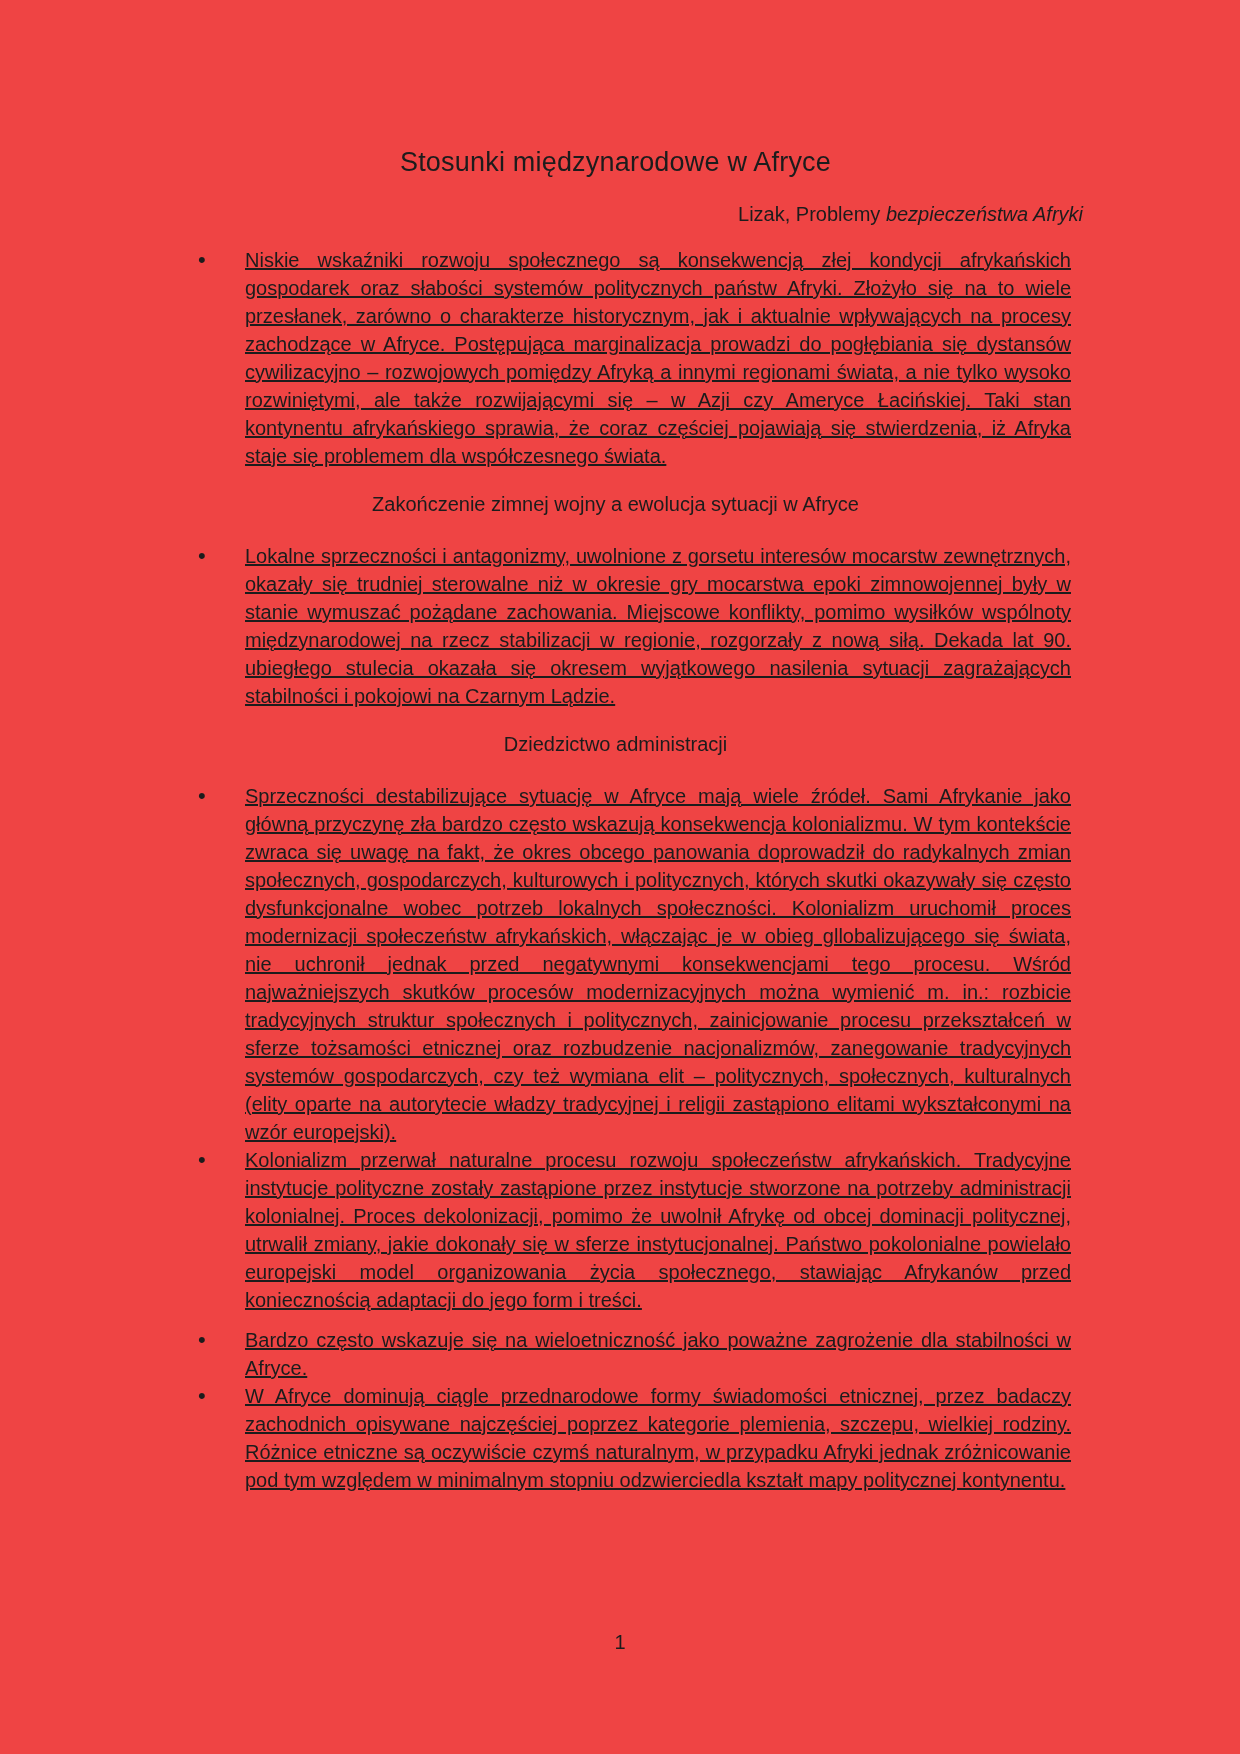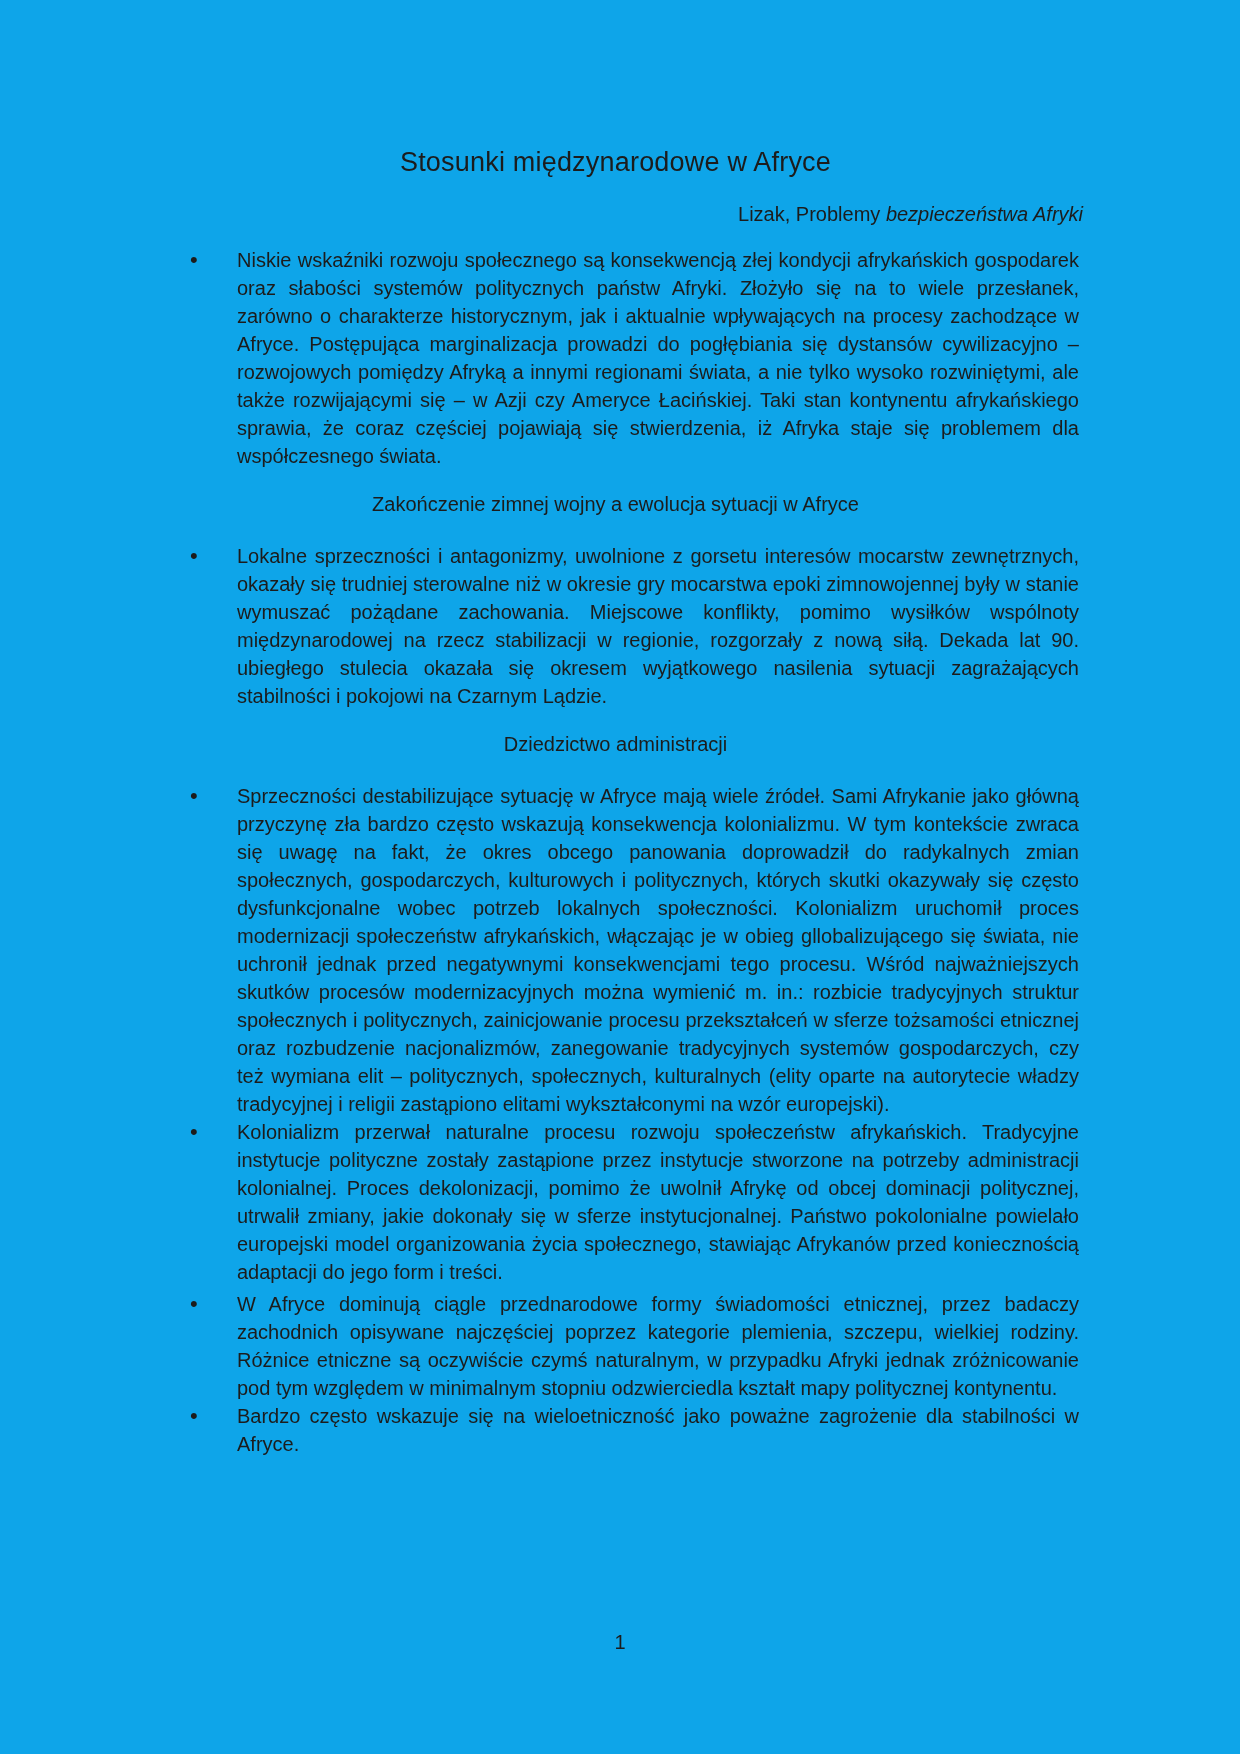--- a/index.html
+++ b/index.html
@@ -5,21 +5,21 @@
   html, body {
     margin: 0;
     padding: 0;
     background: #ffffff;
   }
   .page {
     position: relative;
     width: 1240px;
     height: 1754px;
     margin: 0 auto;
-    background: #0ea5e9;
+    background: #ef4444;
     box-sizing: border-box;
     padding: 146px 157px 0 148px;
     font-family: "Liberation Sans", "DejaVu Sans", sans-serif;
     font-size: 20px;
     line-height: 28px;
     color: #1c1c1c;
     overflow: hidden;
   }
   .doc-title {
     margin: 0 0 22px 0;
@@ -37,23 +37,24 @@
     font-style: italic;
   }
   .section-heading {
     margin: 20px 0 24px 0;
     font-size: 20px;
     line-height: 28px;
     font-weight: normal;
     text-align: center;
   }
   ul.bullet-list {
-    margin: 4px;
+    margin: 12px;
     padding: 0;
     list-style: none;
+    text-decoration: underline;
   }
   ul.bullet-list li {
     position: relative;
     padding-left: 85px;
     text-align: justify;
   }
   ul.bullet-list li::before {
     content: "\2022";
     position: absolute;
     left: 38px;
@@ -94,19 +95,19 @@
 
   <h2 class="section-heading">Dziedzictwo administracji</h2>
 
   <ul class="bullet-list">
     <li>Sprzeczności destabilizujące sytuację w Afryce mają wiele źródeł. Sami Afrykanie jako główną przyczynę zła bardzo często wskazują konsekwencja kolonializmu. W tym kontekście zwraca się uwagę na fakt, że okres obcego panowania doprowadził do radykalnych zmian społecznych, gospodarczych, kulturowych i politycznych, których skutki okazywały się często dysfunkcjonalne wobec potrzeb lokalnych społeczności. Kolonializm uruchomił proces modernizacji społeczeństw afrykańskich, włączając je w obieg gllobalizującego się świata, nie uchronił jednak przed negatywnymi konsekwencjami tego procesu. Wśród najważniejszych skutków procesów modernizacyjnych można wymienić m. in.: rozbicie tradycyjnych struktur społecznych i politycznych, zainicjowanie procesu przekształceń w sferze tożsamości etnicznej oraz rozbudzenie nacjonalizmów, zanegowanie tradycyjnych systemów gospodarczych, czy też wymiana elit – politycznych, społecznych, kulturalnych (elity oparte na autorytecie władzy tradycyjnej i religii zastąpiono elitami wykształconymi na wzór europejski).</li>
     <li>Kolonializm przerwał naturalne procesu rozwoju społeczeństw afrykańskich. Tradycyjne instytucje polityczne zostały zastąpione przez instytucje stworzone na potrzeby administracji kolonialnej. Proces dekolonizacji, pomimo że uwolnił Afrykę od obcej dominacji politycznej, utrwalił zmiany, jakie dokonały się w sferze instytucjonalnej. Państwo pokolonialne powielało europejski model organizowania życia społecznego, stawiając Afrykanów przed koniecznością adaptacji do jego form i treści.</li>
   </ul>
 
 
   <ul class="bullet-list">
+    <li>Bardzo często wskazuje się na wieloetniczność jako poważne zagrożenie dla stabilności w Afryce.</li>
     <li>W Afryce dominują ciągle przednarodowe formy świadomości etnicznej, przez badaczy zachodnich opisywane najczęściej poprzez kategorie plemienia, szczepu, wielkiej rodziny. Różnice etniczne są oczywiście czymś naturalnym, w przypadku Afryki jednak zróżnicowanie pod tym względem w minimalnym stopniu odzwierciedla kształt mapy politycznej kontynentu.</li>
-    <li>Bardzo często wskazuje się na wieloetniczność jako poważne zagrożenie dla stabilności w Afryce.</li>
   </ul>
 
   <div class="page-footer">1</div>
 
 </div>
 
 </body></html>

